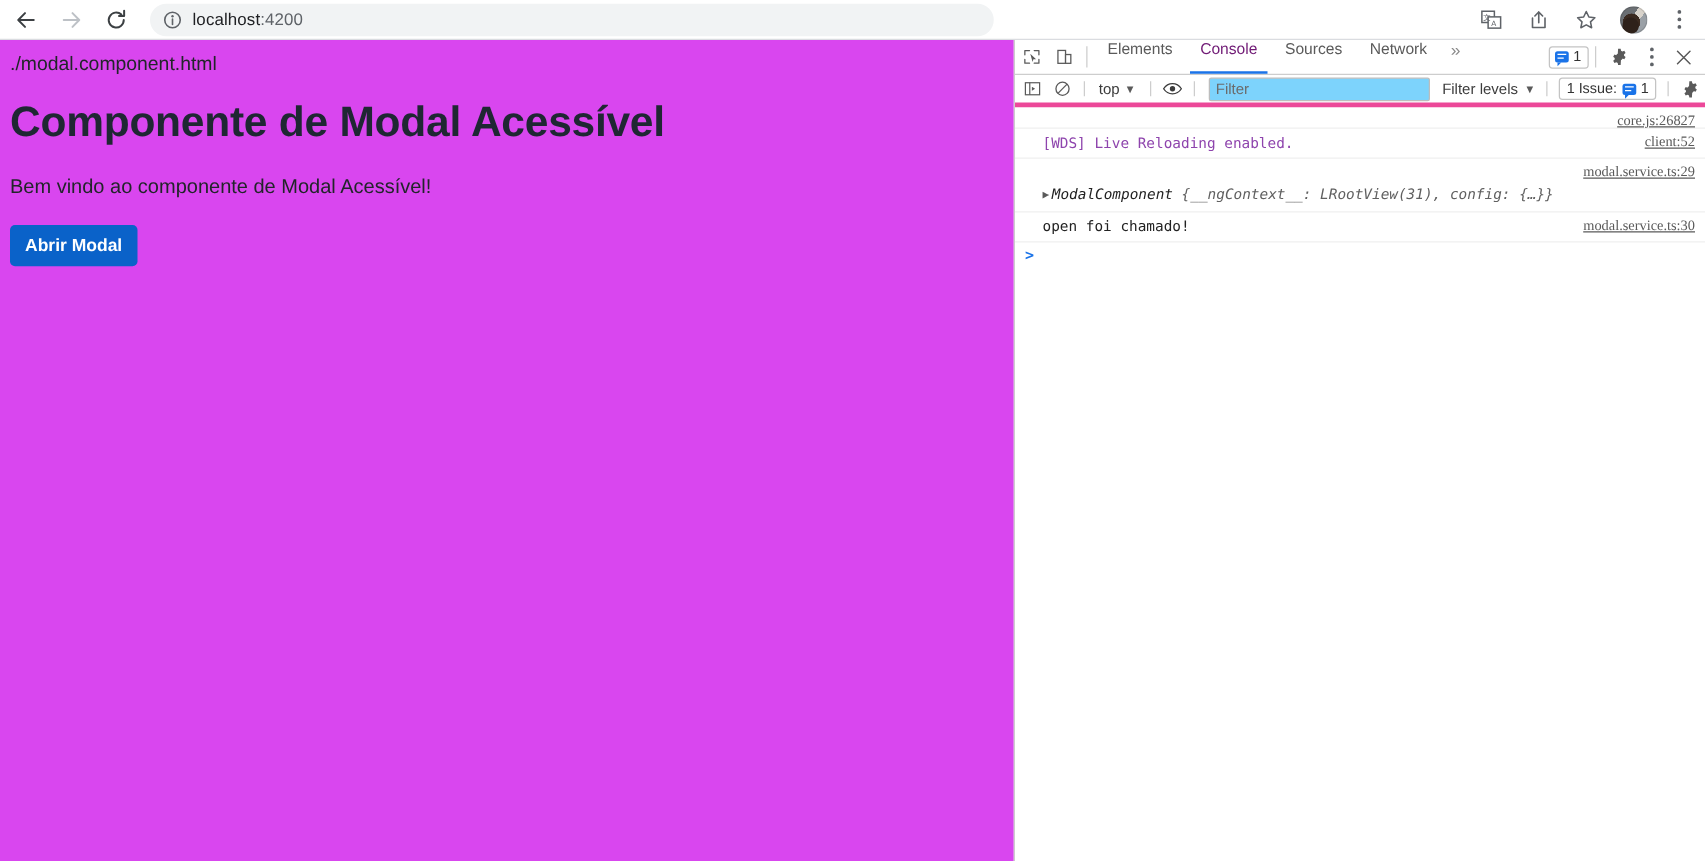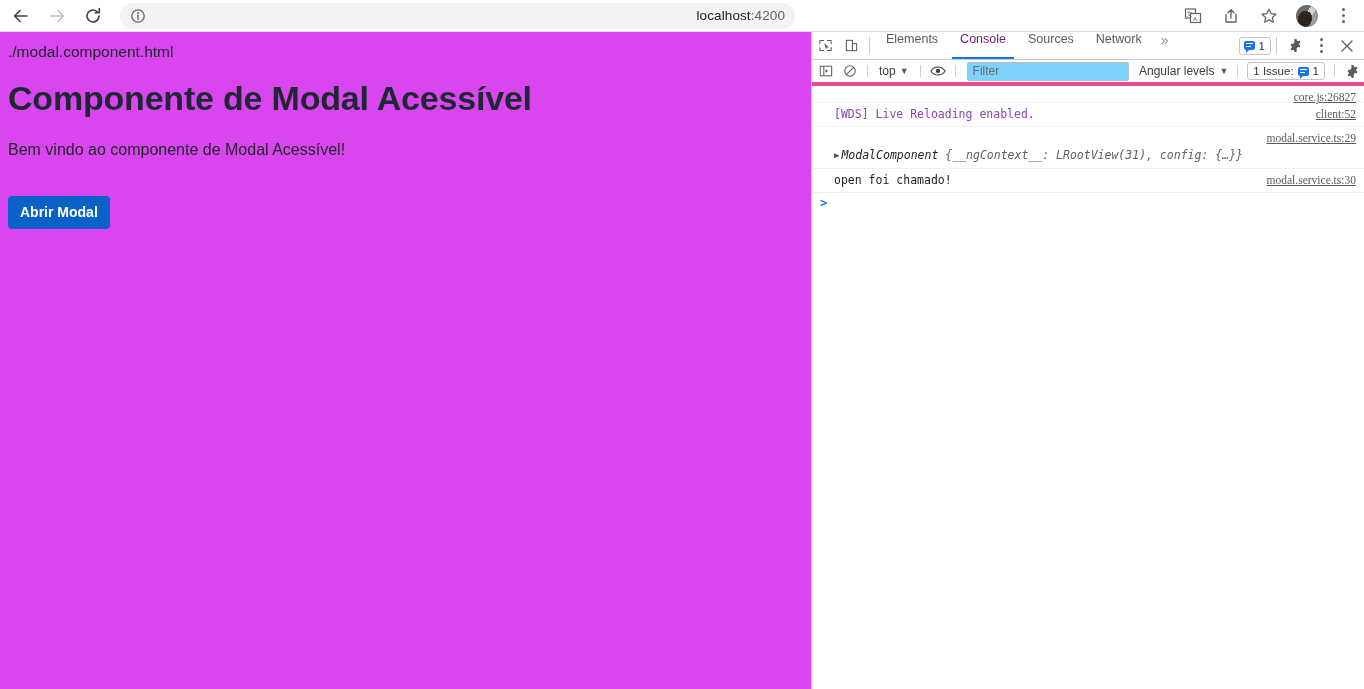--- a/index.html
+++ b/index.html
@@ -20,21 +20,21 @@
   }
   .nav-btn {
     width: 30px; height: 30px; margin-left: 6px;
     display: flex; align-items: center; justify-content: center;
     border-radius: 50%;
   }
   .nav-btn svg { display: block; }
   .omnibox {
     margin-left: 12px; height: 26px; width: 675px;
     background: #f1f3f4; border-radius: 13px;
-    display: flex; align-items: center; padding: 0 10px; justify-content: space-between;
+    display: flex; align-items: center; padding: 0 10px;
   }
   .omnibox .info-icon { width: 16px; height: 16px; margin-right: 8px; flex:none; }
   .url-text {
     font-size: 13.5px; color: #202124; letter-spacing: .1px;
     white-space: nowrap;
   }
   .url-text .url-port { color: #5f6368; }
   .toolbar-right {
     position: absolute; right: 2px; top: 0; height: 31px;
     display: flex; align-items: center;
@@ -70,21 +70,21 @@
   .page-filename {
     margin: 10px 0 0 8px;
     font-size: 15.5px; color: #212529; line-height: 20px;
   }
   .page-title {
     margin: 16px 0 0 8px;
     font-size: 34px; line-height: 41px; font-weight: bold;
     color: #1f2733; letter-spacing: -0.2px;
   }
   .page-lede {
-    margin: 20px 0 16px 8px;
+    margin: 20px 0 0 8px;
     font-size: 16px; line-height: 22px; color: #212529;
   }
   .btn-primary {
     margin: 19px 0 0 8px;
     display: inline-block; border: none; cursor: pointer;
     background: #0a62c9; color: #ffffff;
     font-family: "Liberation Sans", sans-serif;
     font-size: 14px; font-weight: bold;
     padding: 8px 12px 9px 12px; border-radius: 4px;
     line-height: 16px;
@@ -371,21 +371,21 @@
       <div class="dt-sep"></div>
       <div class="fb-icon">
         <svg width="16" height="14" viewBox="0 0 18 14">
           <path d="M1 7s3-4.6 8-4.6S17 7 17 7s-3 4.6-8 4.6S1 7 1 7z" fill="none" stroke="#3c3c3c" stroke-width="1.2"></path>
           <circle cx="9" cy="7" r="2.4" fill="#3c3c3c"></circle>
         </svg>
       </div>
       <div class="dt-sep"></div>
       <input class="filter-input" value="" placeholder="Filter" style="">
       <div class="levels">
-        <span>Angular levels</span>
+        <span>Filter levels</span>
         <span class="caret">▼</span>
       </div>
       <div class="dt-sep"></div>
       <div class="issues-pill">
         <span>1 Issue:</span>
         <span class="speech">
             <i></i>
             <i></i>
           </span>
         <span>1</span>

